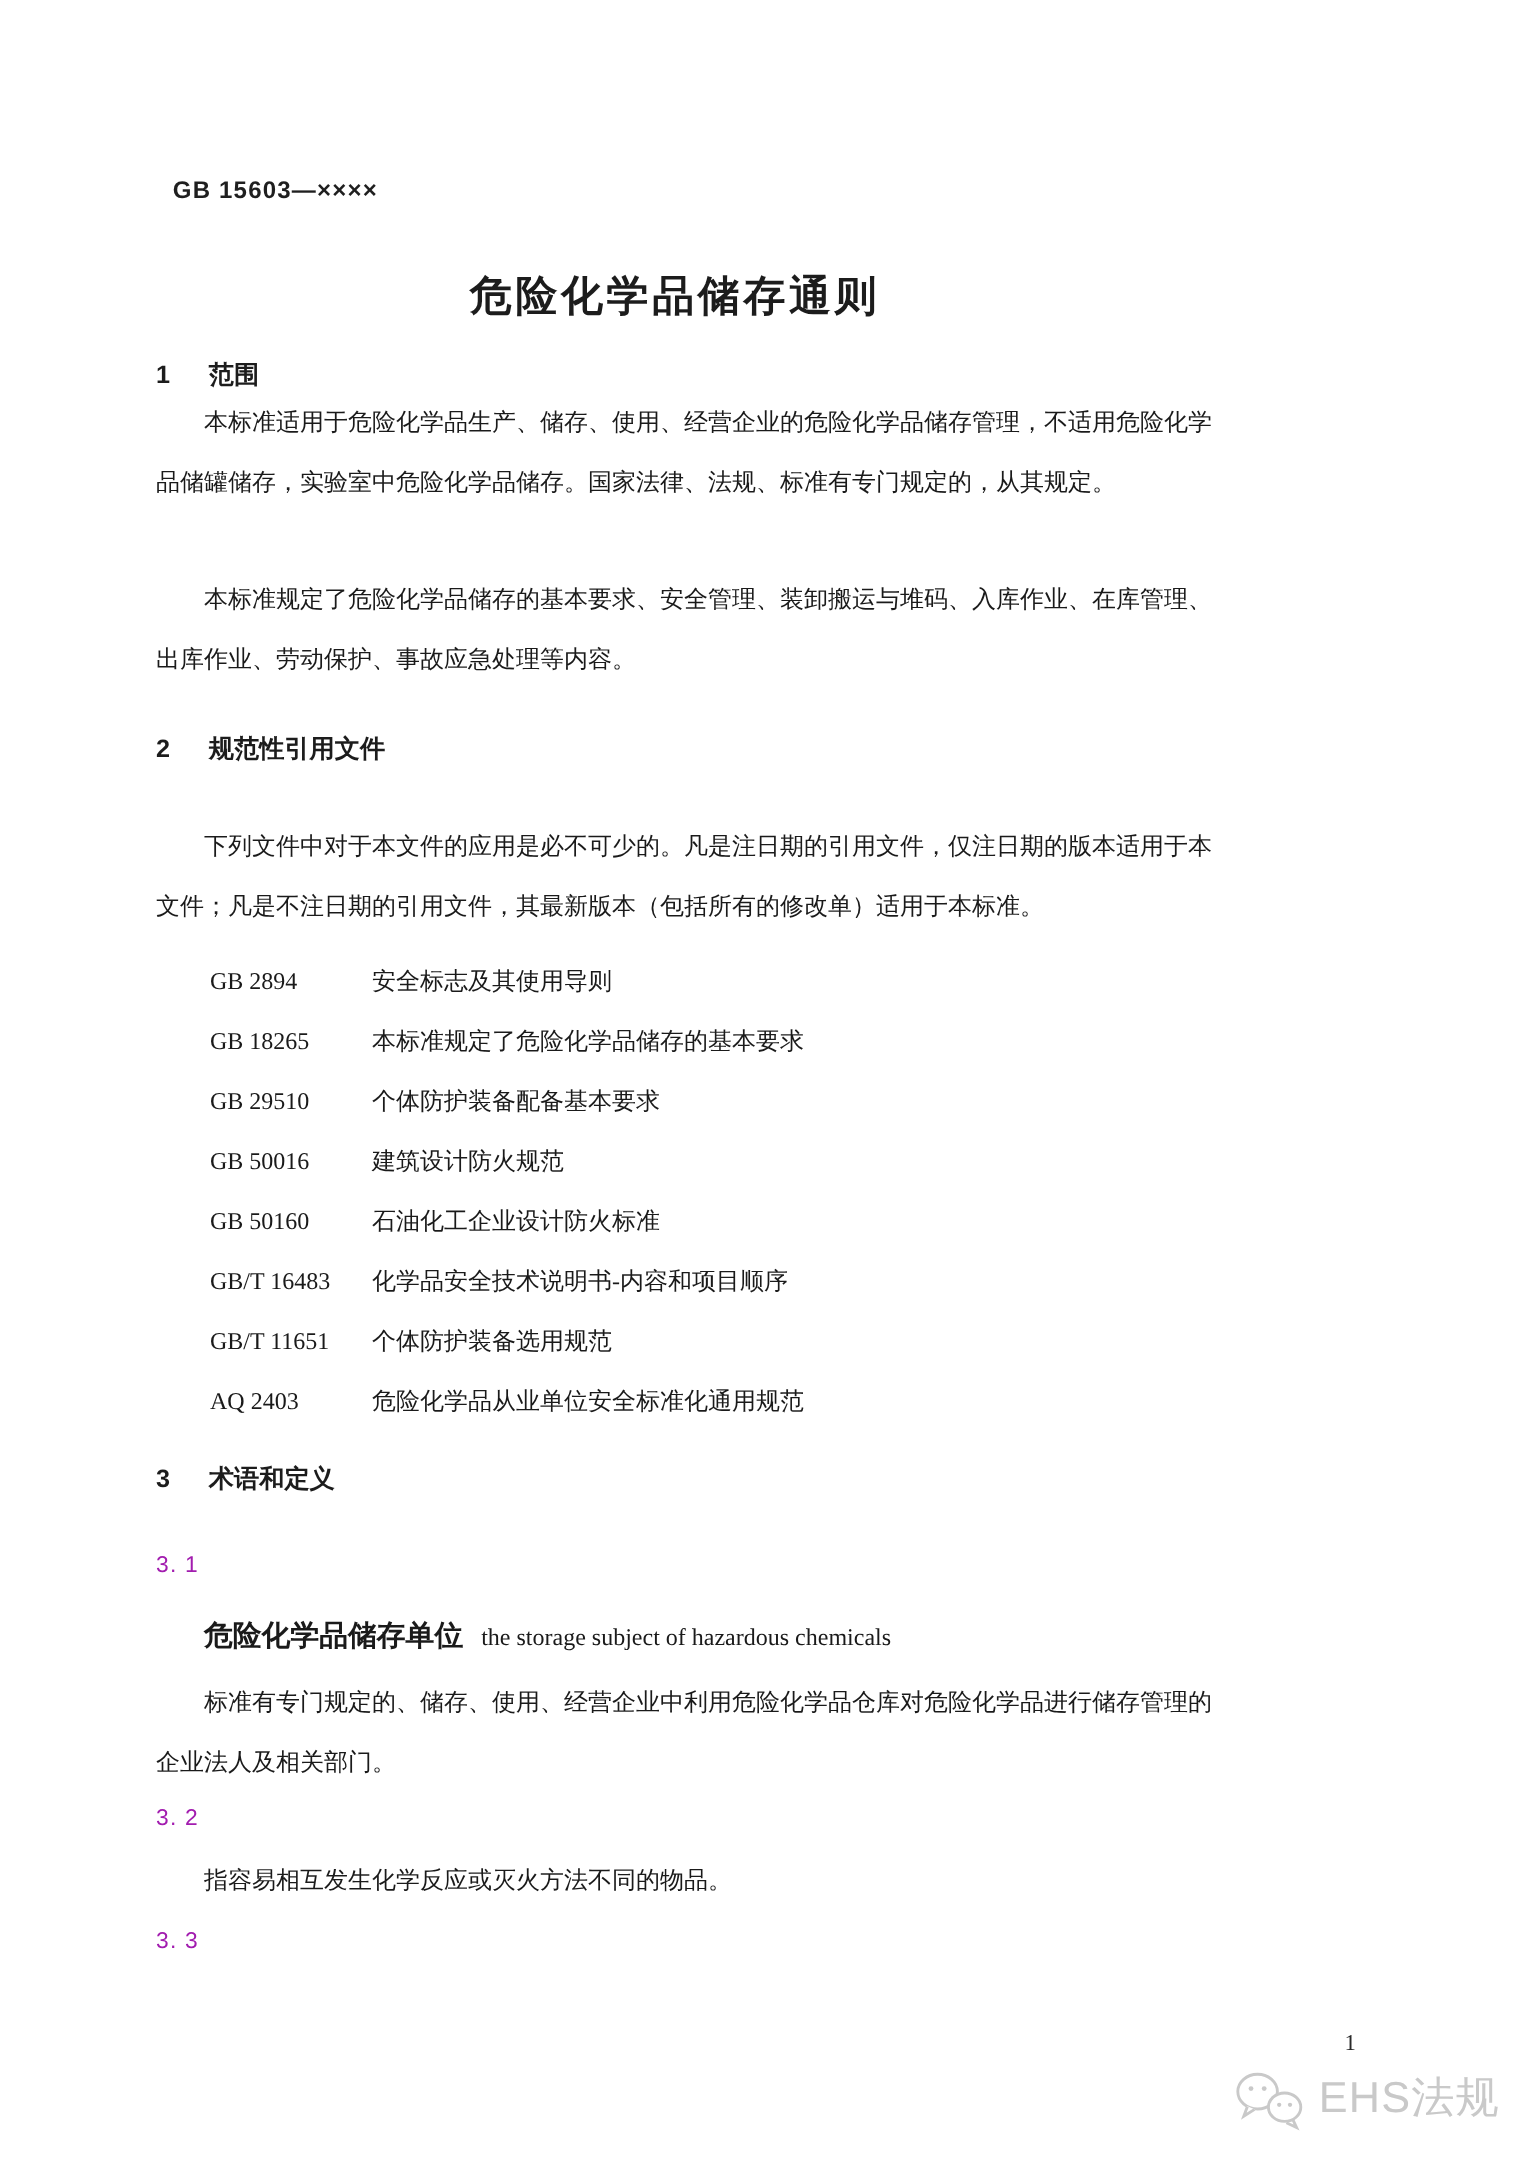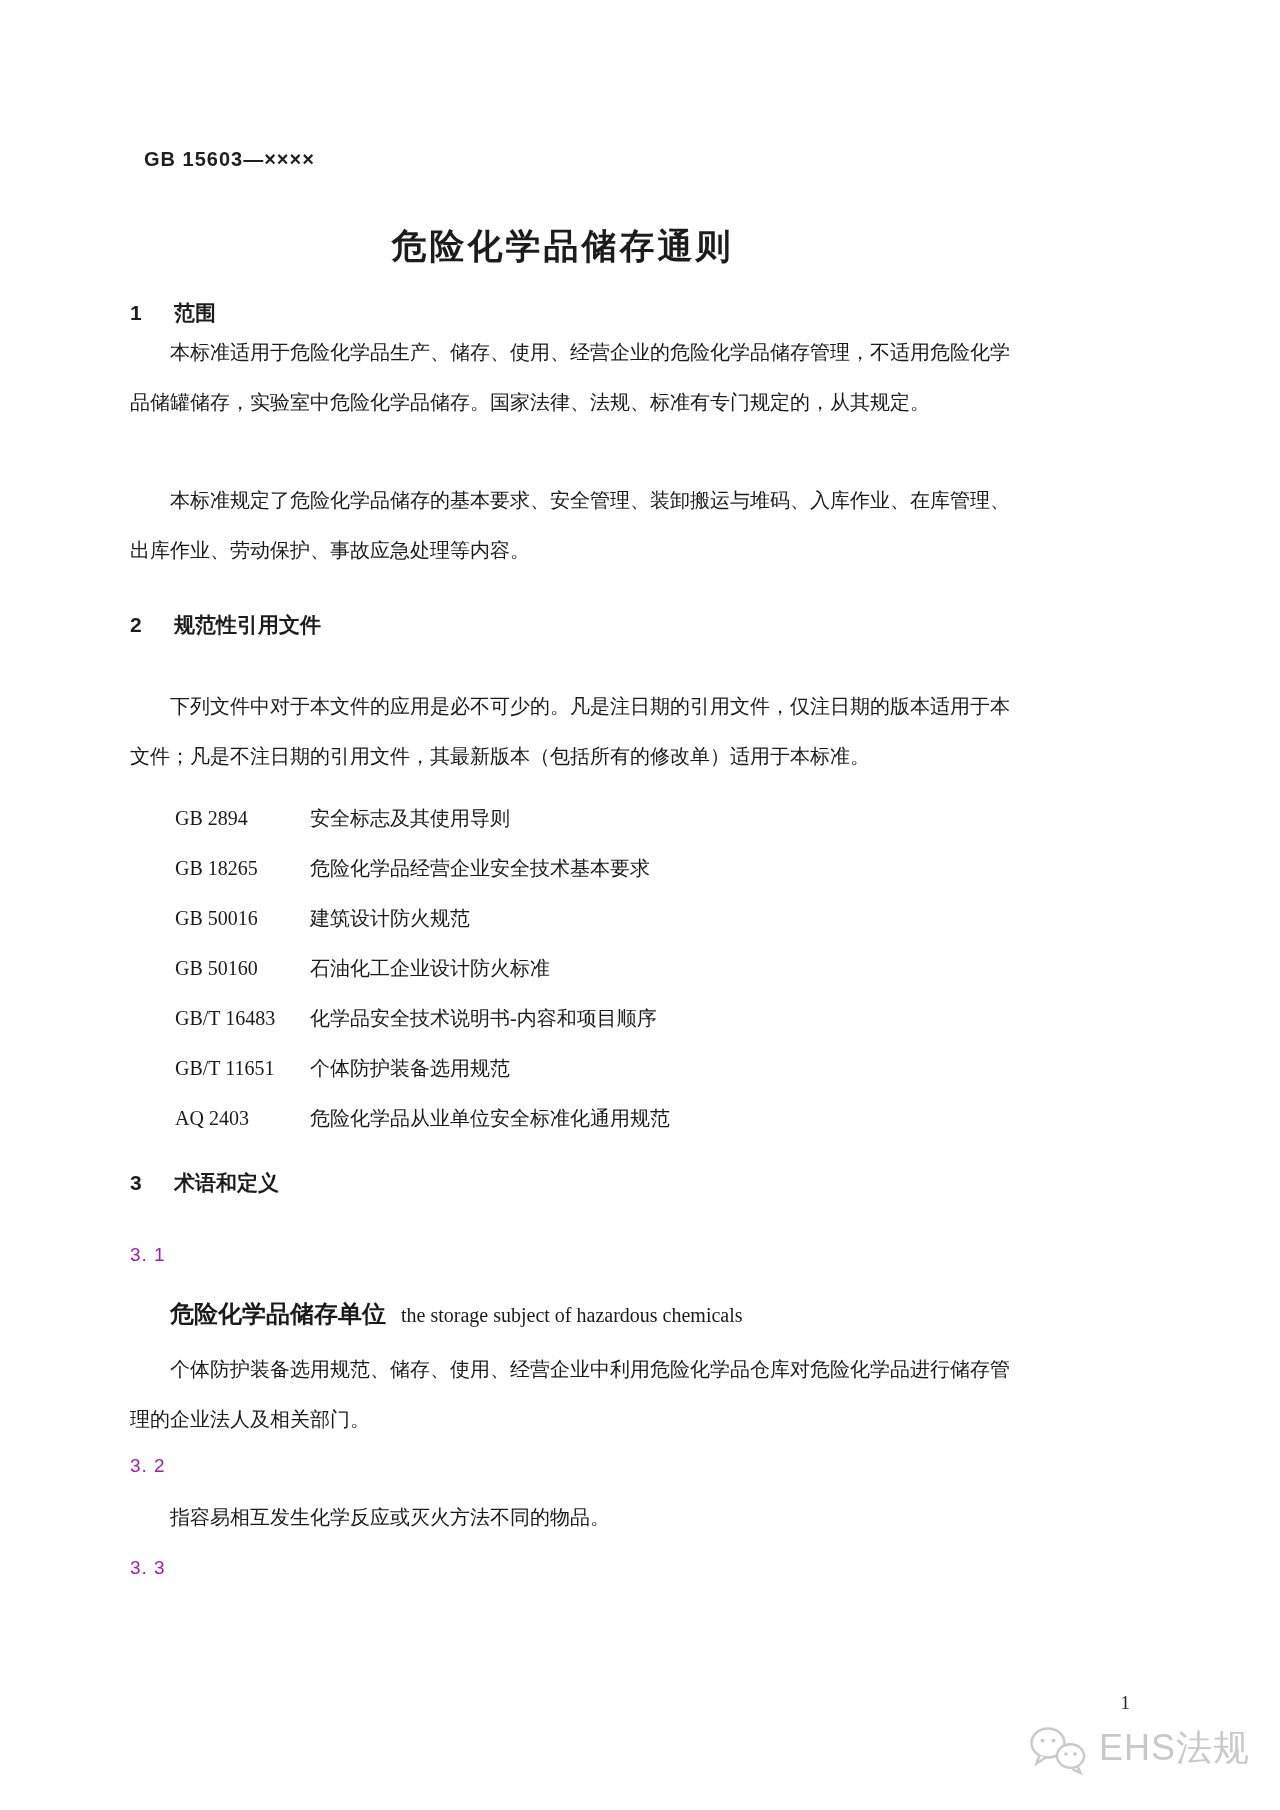--- a/index.html
+++ b/index.html
@@ -160,21 +160,25 @@
 
   <p class="para" id="sec2-intro">下列文件中对于本文件的应用是必不可少的。凡是注日期的引用文件，仅注日期的版本适用于本文件；凡是不注日期的引用文件，其最新版本（包括所有的修改单）适用于本标准。</p>
 
   <div class="refs">
     <div class="ref-row">
       <span class="ref-code">GB 2894</span>
       <span class="ref-title">安全标志及其使用导则</span>
     </div>
     <div class="ref-row">
       <span class="ref-code">GB 18265</span>
-      <span class="ref-title">危险化学品经营企业安全技术基本要求</span>
+      <span class="ref-title">本标准规定了危险化学品储存的基本要求</span>
+    </div>
+    <div class="ref-row">
+      <span class="ref-code">GB 29510</span>
+      <span class="ref-title">个体防护装备配备基本要求</span>
     </div>
     <div class="ref-row">
       <span class="ref-code">GB 50016</span>
       <span class="ref-title">建筑设计防火规范</span>
     </div>
     <div class="ref-row">
       <span class="ref-code">GB 50160</span>
       <span class="ref-title">石油化工企业设计防火标准</span>
     </div>
     <div class="ref-row">
@@ -194,21 +198,21 @@
   <div class="sec-heading" id="sec3-heading">
     <span class="sec-num">3</span>
     <span>术语和定义</span>
   </div>
 
   <div class="term-num" id="t31-num">3. 1</div>
   <div class="term-row" id="t31-term">
     <span class="term-zh">危险化学品储存单位</span>
     <span class="term-en-serif">the storage subject of hazardous chemicals</span>
   </div>
-  <p class="para" id="t31-def">个体防护装备选用规范、储存、使用、经营企业中利用危险化学品仓库对危险化学品进行储存管理的企业法人及相关部门。</p>
+  <p class="para" id="t31-def">标准有专门规定的、储存、使用、经营企业中利用危险化学品仓库对危险化学品进行储存管理的企业法人及相关部门。</p>
 
   <div class="term-num" id="t32-num">3. 2</div>
   <p class="para" id="t32-def">指容易相互发生化学反应或灭火方法不同的物品。</p>
 
   <div class="term-num" id="t33-num">3. 3</div>
 
 </div>
 
 <div class="page-number">1</div>
 

